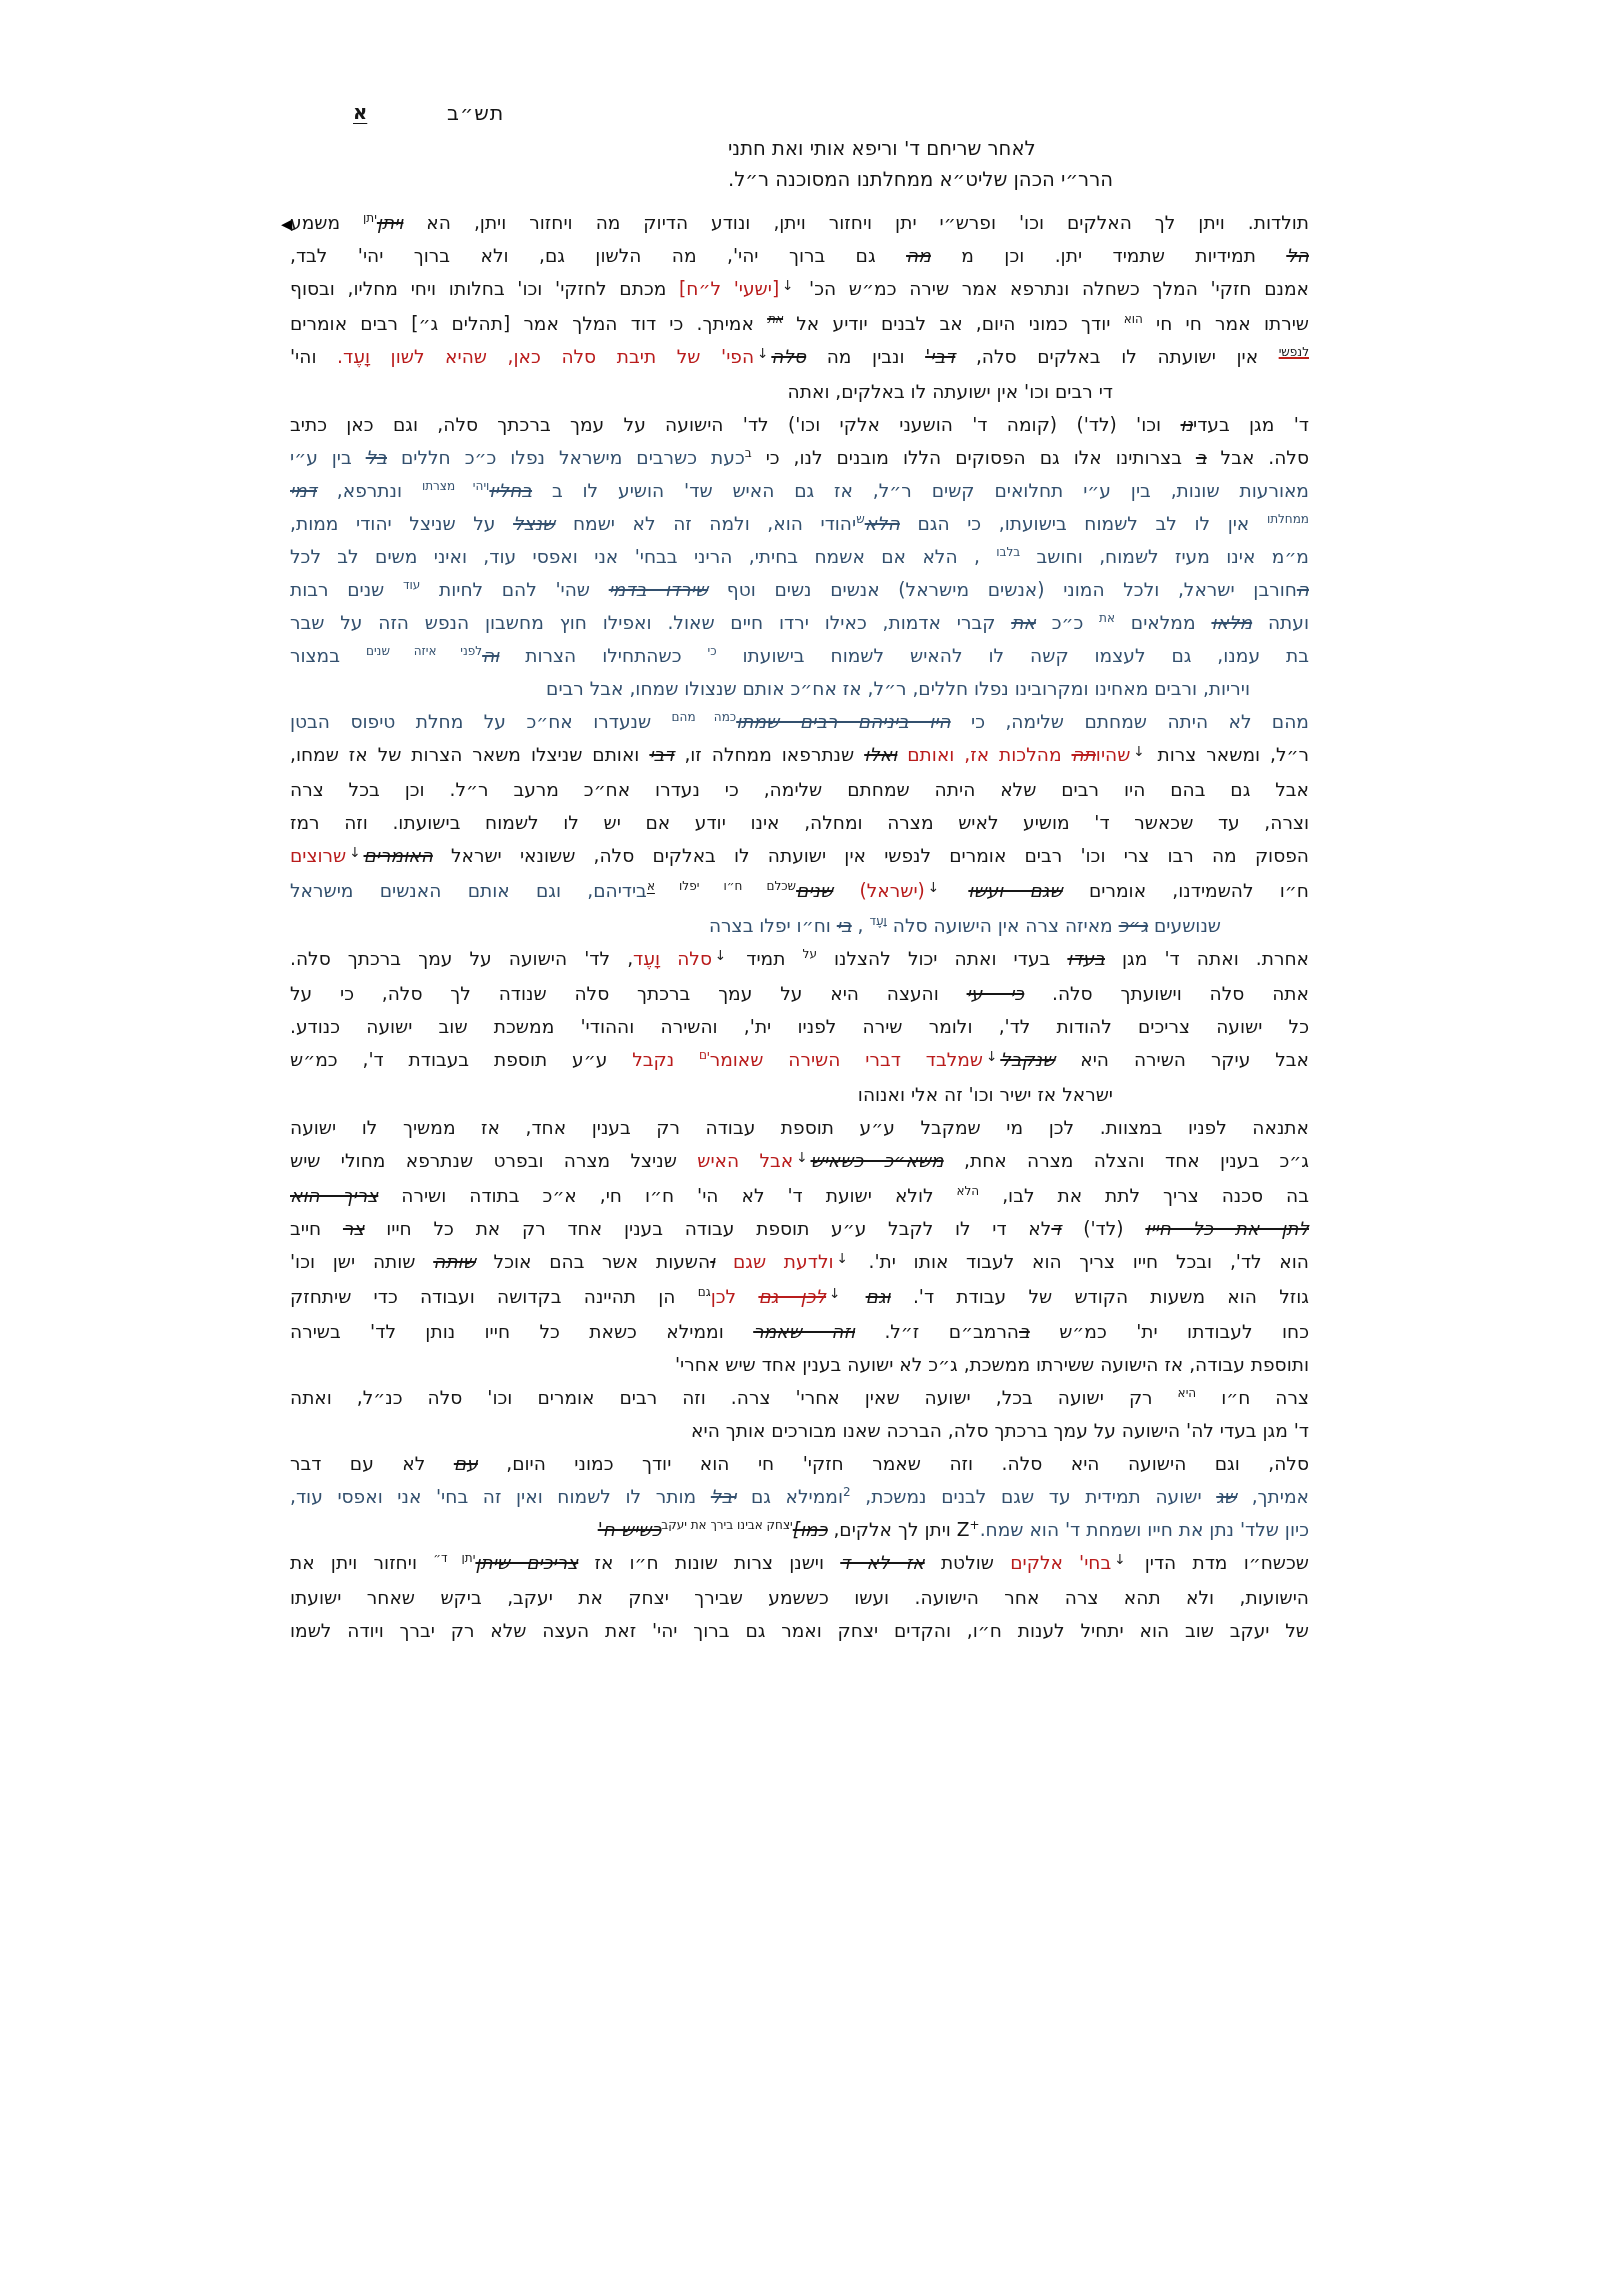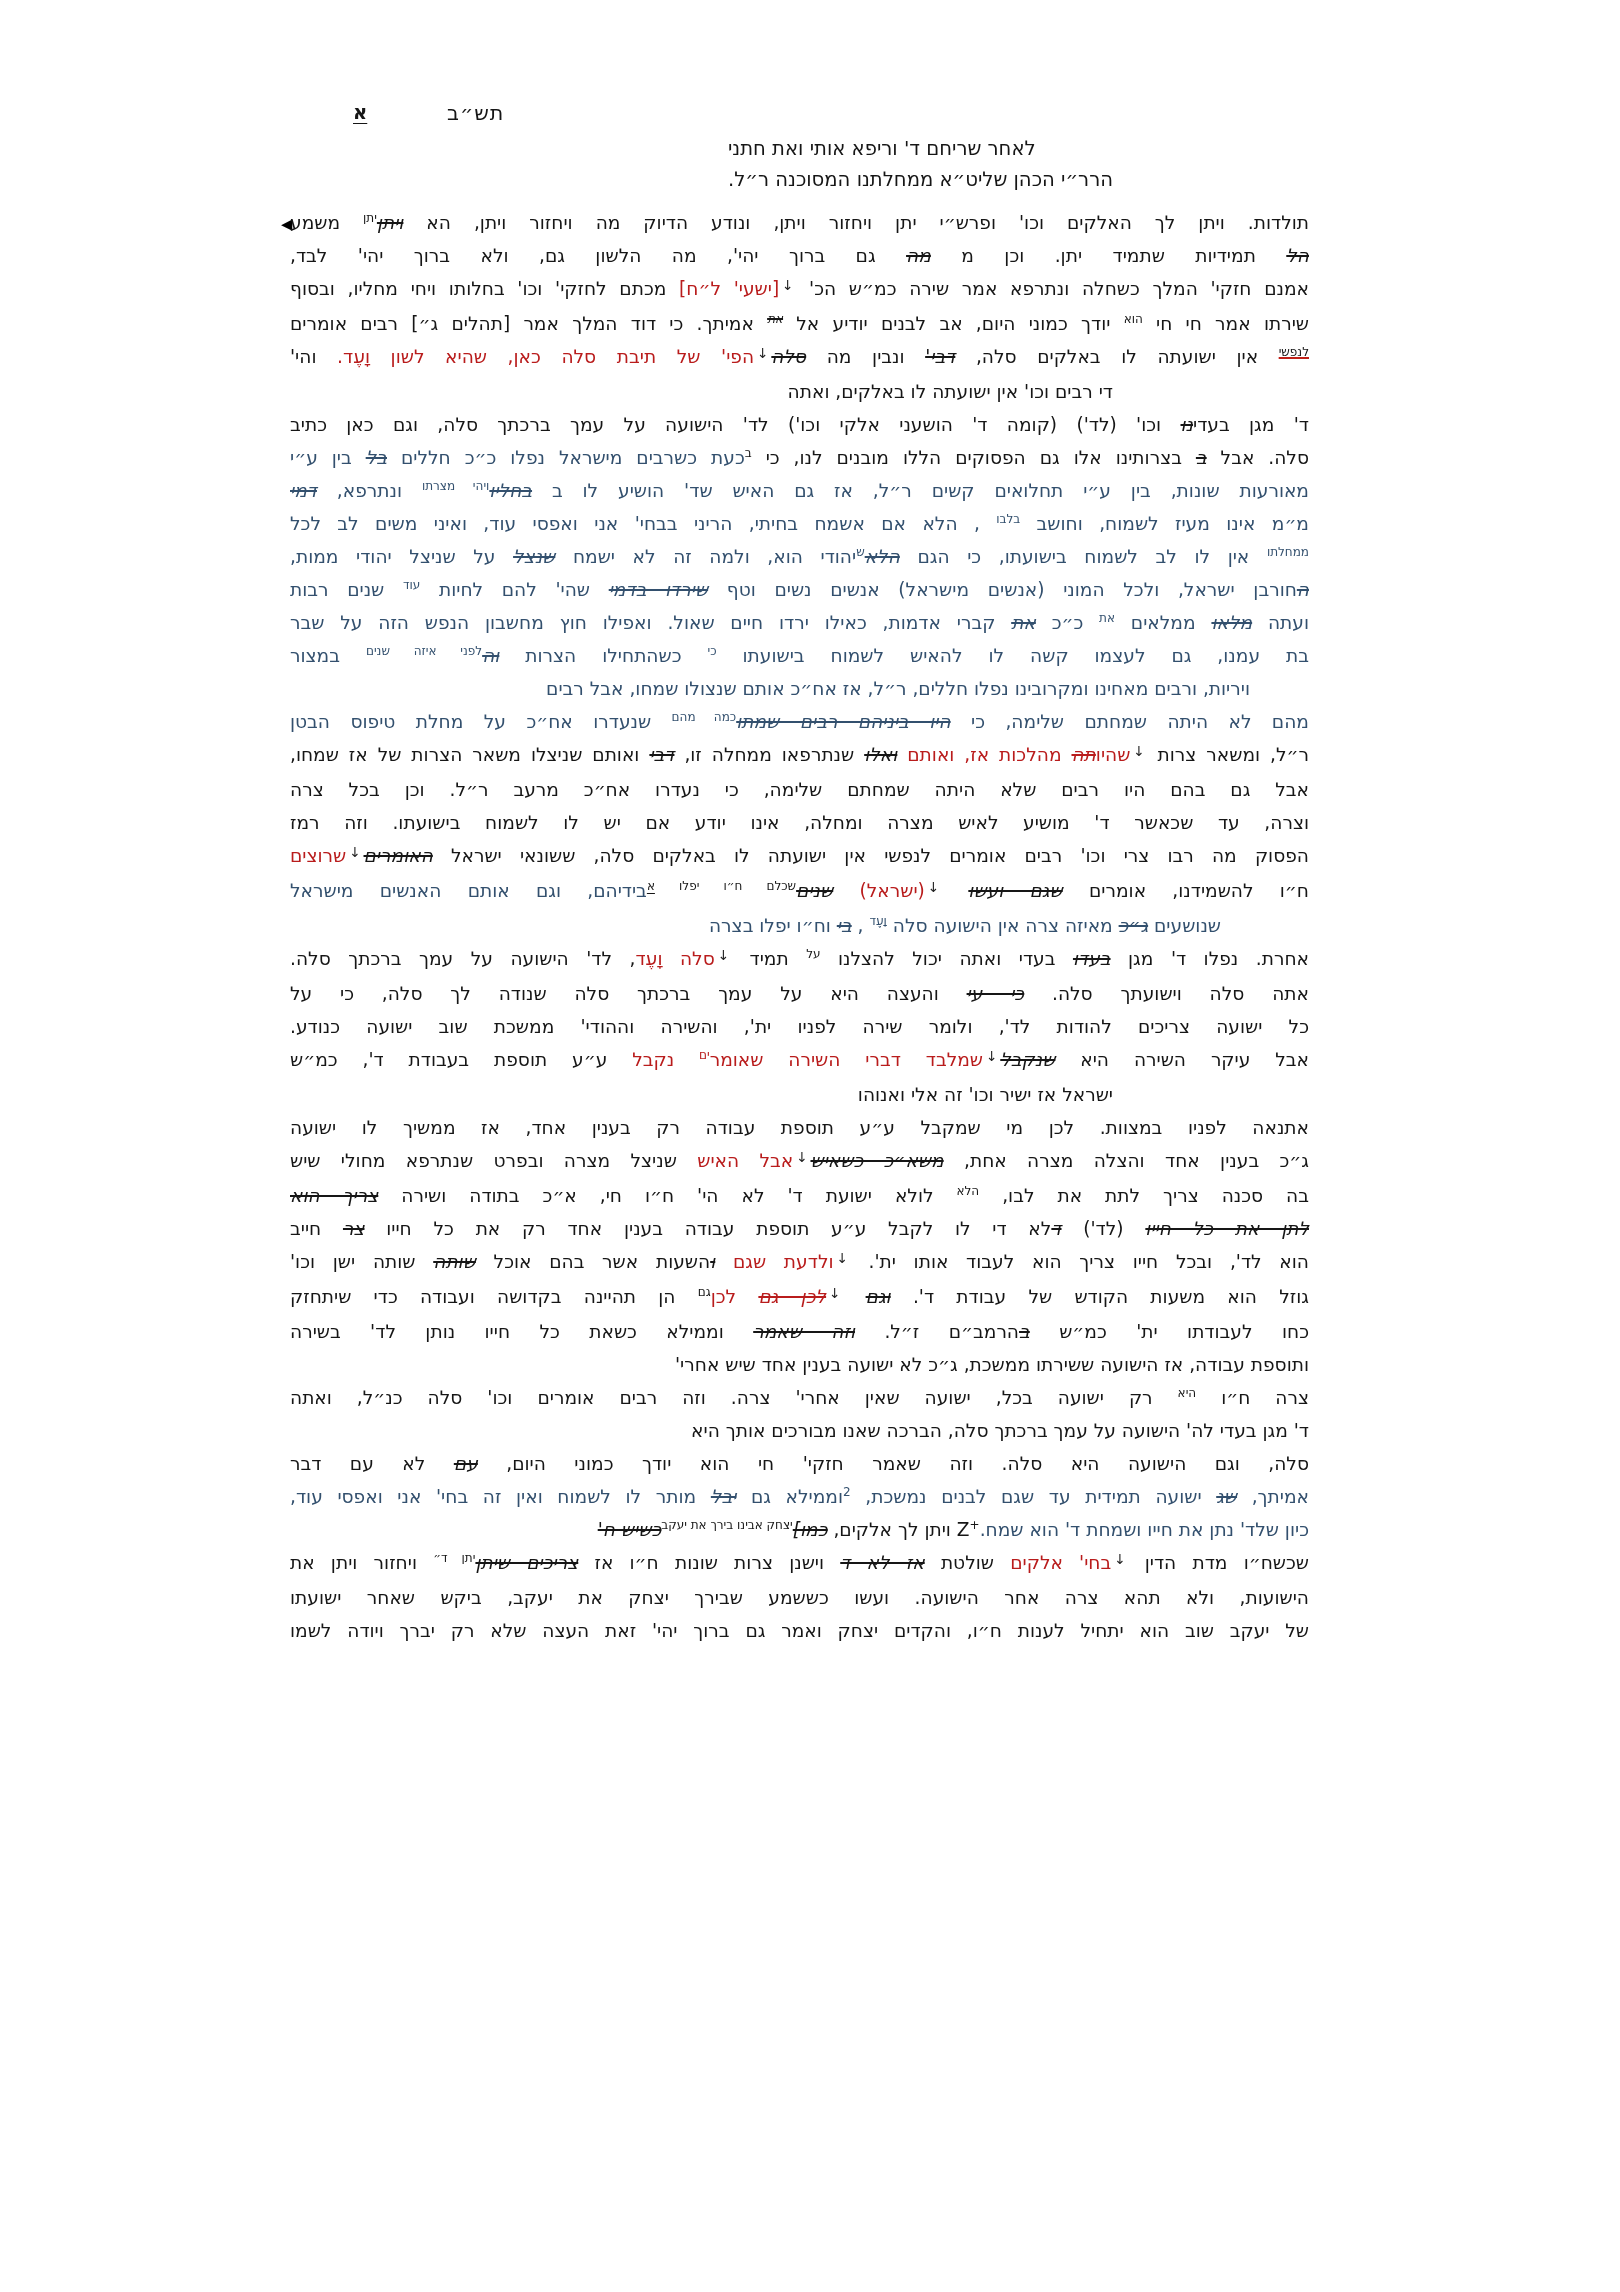--- a/index.html
+++ b/index.html
@@ -72,34 +72,34 @@
   <div id="doc-body">
       <div class="line"><span class="seg">תולדות. ויתן לך האלקים וכו' ופרש״י יתן ויחזור ויתן, ונודע הדיוק מה ויחזור ויתן, הא </span><span class="seg st">ויתן</span><span class="seg sp">יתן</span><span class="seg"> משמע</span></div>
       <div class="line"><span class="seg st">הל</span><span class="seg"> תמידיות שתמיד יתן. וכן מ </span><span class="seg st">מה</span><span class="seg"> גם ברוך יהי', מה הלשון גם, ולא ברוך יהי' לבד,</span></div>
       <div class="line"><span class="seg">אמנם חזקי' המלך כשחלה ונתרפא אמר שירה כמ״ש הכ' </span><span class="seg ar">↓</span><span class="seg rd">[ישעי' ל״ח]</span><span class="seg"> מכתם לחזקי' וכו' בחלותו ויחי מחליו, ובסוף</span></div>
       <div class="line"><span class="seg">שירתו אמר חי חי </span><span class="seg sp">הוא</span><span class="seg"> יודך כמוני היום, אב לבנים יודיע אל </span><span class="seg sp st">את</span><span class="seg"> אמיתך. כי דוד המלך אמר [תהלים ג״] רבים אומרים</span></div>
       <div class="line"><span class="seg sp ru">לנפשי</span><span class="seg"> אין ישועתה לו באלקים סלה, </span><span class="seg st">דבי'</span><span class="seg"> ונבין מה </span><span class="seg st">סלה</span><span class="seg ar">↓</span><span class="seg rd">הפי' של תיבת סלה כאן, שהיא לשון וָעֶד.</span><span class="seg"> והי'</span></div>
       <div class="line short" style="padding-right: 196px;"><span class="seg">די רבים וכו' אין ישועתה לו באלקים, ואתה</span></div>
       <div class="line"><span class="seg">ד' מגן בעדי</span><span class="seg st">נו</span><span class="seg"> וכו' (לד') (קומה ד' הושעני אלקי וכו') לד' הישועה על עמך ברכתך סלה, וגם כאן כתיב</span></div>
       <div class="line"><span class="seg">סלה. אבל </span><span class="seg st">ב</span><span class="seg"> בצרותינו אלו גם הפסוקים הללו מובנים לנו, כי </span><span class="seg sp">ב</span><span class="seg bl">כעת כשרבים מישראל נפלו כ״כ חללים </span><span class="seg bl st">בל</span><span class="seg bl"> בין ע״י</span></div>
       <div class="line"><span class="seg bl">מאורעות שונות, בין ע״י תחלואים קשים ר״ל, אז גם האיש שד' הושיע לו ב </span><span class="seg bl st">בחליו</span><span class="seg sp bl">ויהי מצרתו</span><span class="seg bl"> ונתרפא, </span><span class="seg bl st">דמי</span></div>
+      <div class="line"><span class="seg sp bl">ממחלתו</span><span class="seg bl"> אין לו לב לשמוח בישועתו, כי הגם </span><span class="seg bl st">הלא</span><span class="seg sp bl">ש</span><span class="seg bl">יהודי הוא, ולמה זה לא ישמח </span><span class="seg bl st">שנצל</span><span class="seg bl"> על שניצל יהודי ממות,</span></div>
       <div class="line"><span class="seg bl">מ״מ אינו מעיז לשמוח, וחושב </span><span class="seg sp bl">בלבו</span><span class="seg bl"> , הלא אם אשמח בחיתי, הריני בבחי' אני ואפסי עוד, ואיני משים לב לכל</span></div>
-      <div class="line"><span class="seg sp bl">ממחלתו</span><span class="seg bl"> אין לו לב לשמוח בישועתו, כי הגם </span><span class="seg bl st">הלא</span><span class="seg sp bl">ש</span><span class="seg bl">יהודי הוא, ולמה זה לא ישמח </span><span class="seg bl st">שנצל</span><span class="seg bl"> על שניצל יהודי ממות,</span></div>
       <div class="line"><span class="seg bl st">ה</span><span class="seg bl">חורבן ישראל, ולכל המוני (אנשים מישראל) אנשים נשים וטף </span><span class="seg bl st">שירדו בדמי</span><span class="seg bl"> שהי' להם לחיות </span><span class="seg sp bl">עוד</span><span class="seg bl"> שנים רבות</span></div>
       <div class="line"><span class="seg bl">ועתה </span><span class="seg bl st">מלאו</span><span class="seg bl"> ממלאים </span><span class="seg sp bl">את</span><span class="seg bl"> כ״כ </span><span class="seg bl st">את</span><span class="seg bl"> קברי אדמות, כאילו ירדו חיים שאול. ואפילו חוץ מחשבון הנפש הזה על שבר</span></div>
       <div class="line"><span class="seg bl">בת עמנו, גם לעצמו קשה לו להאיש לשמוח בישועתו </span><span class="seg sp bl">כי</span><span class="seg bl"> כשהתחילו הצרות </span><span class="seg bl st">וה</span><span class="seg sp bl">לפני איזה שנים</span><span class="seg bl"> במצור</span></div>
       <div class="line short" style="padding-right: 59px;"><span class="seg bl">ויריות, ורבים מאחינו ומקרובינו נפלו חללים, ר״ל, אז אח״כ אותם שנצולו שמחו, אבל רבים</span></div>
       <div class="line"><span class="seg bl">מהם לא היתה שמחתם שלימה, כי </span><span class="seg bl st">היו ביניהם רבים שמתו</span><span class="seg sp bl">כמה מהם</span><span class="seg bl"> שנעדרו אח״כ על מחלת טיפוס הבטן</span></div>
       <div class="line"><span class="seg">ר״ל, ומשאר צרות </span><span class="seg ar">↓</span><span class="seg rd">שהיו</span><span class="seg rd st">תה</span><span class="seg rd"> מהלכות אז, ואותם</span><span class="seg"> </span><span class="seg st">ואלו</span><span class="seg"> שנתרפאו ממחלה זו, </span><span class="seg st">דבי</span><span class="seg"> ואותם שניצלו משאר הצרות של אז שמחו,</span></div>
       <div class="line"><span class="seg">אבל גם בהם היו רבים שלא היתה שמחתם שלימה, כי נעדרו אח״כ מרעב ר״ל. וכן בכל צרה</span></div>
       <div class="line"><span class="seg">וצרה, עד שכאשר ד' מושיע לאיש מצרה ומחלה, אינו יודע אם יש לו לשמוח בישועתו. וזה רמז</span></div>
       <div class="line"><span class="seg">הפסוק מה רבו צרי וכו' רבים אומרים לנפשי אין ישועתה לו באלקים סלה, ששונאי ישראל </span><span class="seg st">האומרים</span><span class="seg ar">↓</span><span class="seg rd">שרוצים</span></div>
       <div class="line"><span class="seg">ח״ו להשמידנו, אומרים </span><span class="seg st">שגם ועשו</span><span class="seg"> </span><span class="seg ar">↓</span><span class="seg rd">(ישראל)</span><span class="seg"> </span><span class="seg st">שנים</span><span class="seg sp">שכלם ח״ו יפלו </span><span class="seg sp un">א</span><span class="seg bl">בידיהם, וגם אותם האנשים מישראל</span></div>
       <div class="line short" style="padding-right: 88px;"><span class="seg bl">שנושעים </span><span class="seg bl st">ג״כ</span><span class="seg bl"> מאיזה צרה אין הישועה סלה </span><span class="seg sp bl">וָעֶד</span><span class="seg bl"> , </span><span class="seg bl st">בי</span><span class="seg bl"> וח״ו יפלו בצרה</span></div>
-      <div class="line"><span class="seg">אחרת. נפלו ד' מגן </span><span class="seg st">בעדו</span><span class="seg"> בעדי ואתה יכול להצלנו </span><span class="seg sp">על</span><span class="seg"> תמיד </span><span class="seg ar">↓</span><span class="seg rd">סלה וָעֶד</span><span class="seg">, לד' הישועה על עמך ברכתך סלה.</span></div>
+      <div class="line"><span class="seg">אחרת. ואתה ד' מגן </span><span class="seg st">בעדו</span><span class="seg"> בעדי ואתה יכול להצלנו </span><span class="seg sp">על</span><span class="seg"> תמיד </span><span class="seg ar">↓</span><span class="seg rd">סלה וָעֶד</span><span class="seg">, לד' הישועה על עמך ברכתך סלה.</span></div>
       <div class="line"><span class="seg">אתה סלה וישועתך סלה. </span><span class="seg st">כי עי</span><span class="seg"> והעצה היא על עמך ברכתך סלה שנודה לך סלה, כי על</span></div>
       <div class="line"><span class="seg">כל ישועה צריכים להודות לד', ולומר שירה לפניו ית', והשירה וההודי' ממשכת שוב ישועה כנודע.</span></div>
       <div class="line"><span class="seg">אבל עיקר השירה היא </span><span class="seg st">שנקבל</span><span class="seg ar">↓</span><span class="seg rd">שמלבד דברי השירה שאומר</span><span class="seg sp rd">ים</span><span class="seg rd"> נקבל</span><span class="seg"> ע״ע תוספת בעבודת ד', כמ״ש</span></div>
       <div class="line short" style="padding-right: 196px;"><span class="seg">ישראל אז ישיר וכו' זה אלי ואנוהו</span></div>
       <div class="line"><span class="seg">אתנאה לפניו במצוות. לכן מי שמקבל ע״ע תוספת עבודה רק בענין אחד, אז ממשיך לו ישועה</span></div>
       <div class="line"><span class="seg">ג״כ בענין אחד והצלה מצרה אחת, </span><span class="seg st">משא״כ כשאיש</span><span class="seg ar">↓</span><span class="seg rd">אבל האיש</span><span class="seg"> שניצל מצרה ובפרט שנתרפא מחולי שיש</span></div>
       <div class="line"><span class="seg">בה סכנה צריך לתת את לבו, </span><span class="seg sp">הלא</span><span class="seg"> לולא ישועת ד' לא הי' ח״ו חי, א״כ בתודה ושירה </span><span class="seg st">צריך הוא</span></div>
       <div class="line"><span class="seg st">לתן את כל חייו</span><span class="seg"> (לד') </span><span class="seg st">ד</span><span class="seg">לא די לו לקבל ע״ע תוספת עבודה בענין אחד רק את כל חייו </span><span class="seg st">צר</span><span class="seg"> חייב</span></div>
       <div class="line"><span class="seg">הוא לד', ובכל חייו צריך הוא לעבוד אותו ית'. </span><span class="seg ar">↓</span><span class="seg rd">ולדעת שגם</span><span class="seg"> </span><span class="seg st">ו</span><span class="seg">השעות אשר בהם אוכל </span><span class="seg st">שותה</span><span class="seg"> שותה ישן וכו'</span></div>
       <div class="line"><span class="seg">גוזל הוא משעות הקודש של עבודת ד'. </span><span class="seg st">וגם</span><span class="seg"> </span><span class="seg ar">↓</span><span class="seg rd st">לכן גם</span><span class="seg rd"> לכן</span><span class="seg sp">גם</span><span class="seg"> הן תהיינה בקדושה ועבודה כדי שיתחזק</span></div>

